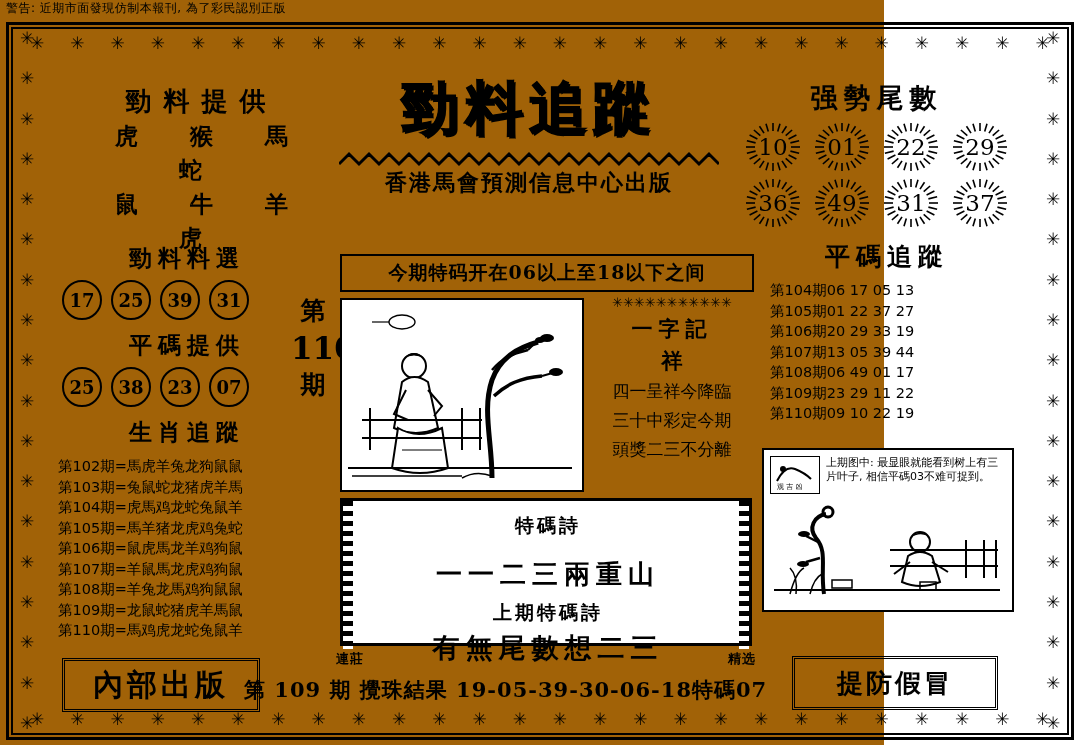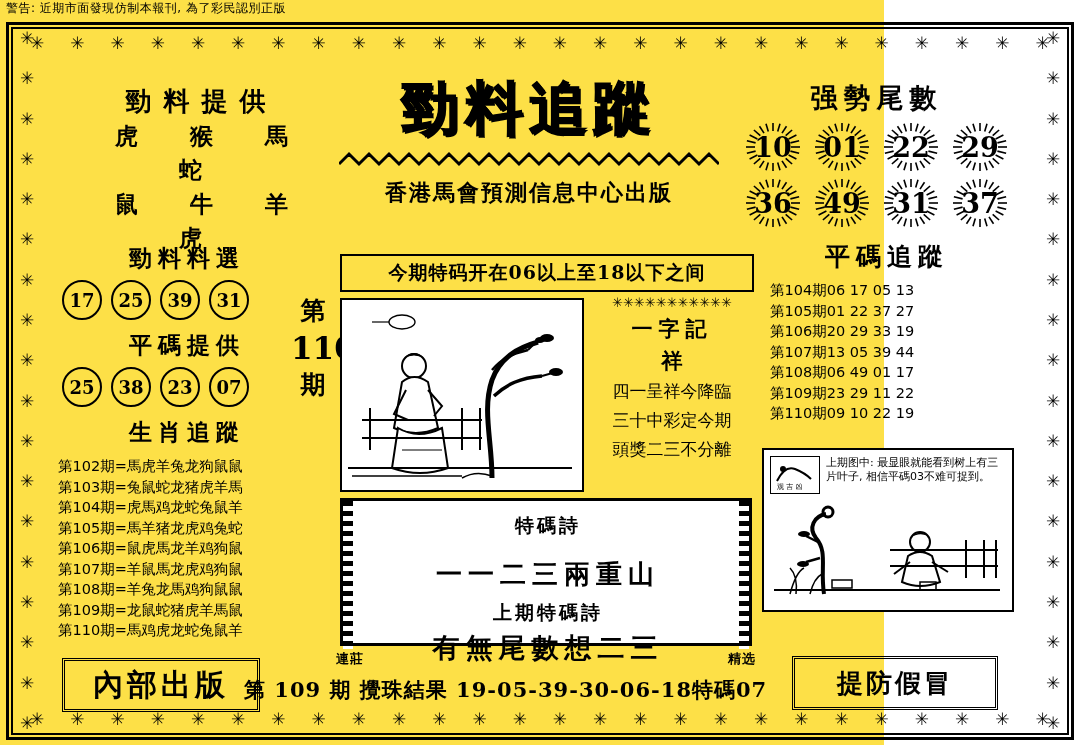--- a/index.html
+++ b/index.html
@@ -1,17 +1,17 @@
 <!DOCTYPE html>
 <html><head>
 <meta charset="utf-8">
 <style>
   html,body{margin:0;padding:0;background:#fff;}
   body{width:1080px;height:745px;font-family:"DejaVu Sans","Liberation Sans",sans-serif;color:#000;overflow:hidden;}
-  .page{position:relative;width:884px;height:745px;background:#fde047;}
+  .page{position:relative;width:884px;height:745px;background:#a16207;}
 
   
   .warning{position:absolute;left:6px;top:0px;font-size:12px;letter-spacing:0.5px;font-family:"DejaVu Sans",sans-serif;white-space:nowrap;}
 
   
   .frame{position:absolute;left:6px;top:22px;width:1068px;height:718px;border:3px solid #000;box-sizing:border-box;}
   .frame2{position:absolute;left:11px;top:27px;width:1058px;height:708px;border:2px solid #000;box-sizing:border-box;}
   .starcol{position:absolute;top:30px;width:30px;height:702px;display:flex;flex-direction:column;justify-content:space-between;align-items:center;font-size:17px;line-height:1;}
   .starcol.left{left:12px;}
   .starcol.right{left:1038px;}
@@ -24,28 +24,28 @@
   .hdr-left{position:absolute;left:30px;top:26px;width:255px;text-align:center;}
   .hdr-left .t1{font-family:"DejaVu Serif",serif;font-weight:bold;font-size:26px;letter-spacing:12px;}
   .zodiac{margin-top:0;}
   .zodiac div{font-family:"DejaVu Serif",serif;font-weight:bold;font-size:23px;letter-spacing:22px;line-height:34px;text-indent:22px;}
 
   .title-main{position:absolute;left:295px;top:12px;width:380px;text-align:center;}
   .title-main .big{font-family:"DejaVu Serif",serif;font-weight:bold;font-size:58px;letter-spacing:6px;
      -webkit-text-stroke:1px #000;text-shadow:2px 2px 0 #000;}
   .zig{width:380px;height:18px;margin-top:2px;overflow:hidden;}
   .zig svg{display:block;}
-  .subtitle{font-family:Liberation Sans, sans-serif;font-weight:bold;font-size:22px;letter-spacing:2px;margin-top:10px;}
+  .subtitle{font-family:Liberation Sans, sans-serif;font-weight:bold;font-size:22px;letter-spacing:2px;margin-top:0;}
 
   .hdr-right{position:absolute;left:700px;top:22px;width:265px;text-align:center;}
   .hdr-right .t1{font-family:"DejaVu Serif",serif;font-weight:bold;font-size:27px;letter-spacing:6px;}
   .sunrow{display:flex;justify-content:space-between;margin-top:6px;}
   .sun{position:relative;width:58px;height:50px;display:flex;align-items:center;justify-content:center;}
   .sun .rays{position:absolute;left:0;top:0;width:58px;height:50px;}
-  .sun .num{position:relative;font-family:"DejaVu Serif",serif;font-size:27px;font-weight:bold;}
+  .sun .num{position:relative;font-family:"DejaVu Serif",serif;font-size:23px;font-weight:normal;}
 
   
   .lc{position:absolute;left:18px;top:185px;width:250px;text-align:center;}
   .lc .sect{font-family:"DejaVu Serif",serif;font-weight:bold;font-size:23px;letter-spacing:6px;margin-bottom:6px;}
   .balls{display:flex;gap:9px;margin-bottom:10px;}
   .ball{width:36px;height:36px;border:2px solid #000;border-radius:50%;display:flex;align-items:center;justify-content:center;font-family:"DejaVu Serif",serif;font-size:18px;font-weight:bold;}
   .lc .sect2{margin-top:4px;}
 
   .zlist{position:absolute;left:14px;top:398px;width:260px;font-family:"DejaVu Sans",sans-serif;font-size:14.5px;line-height:20.5px;letter-spacing:0px;}
   .zlist div{white-space:nowrap;}

